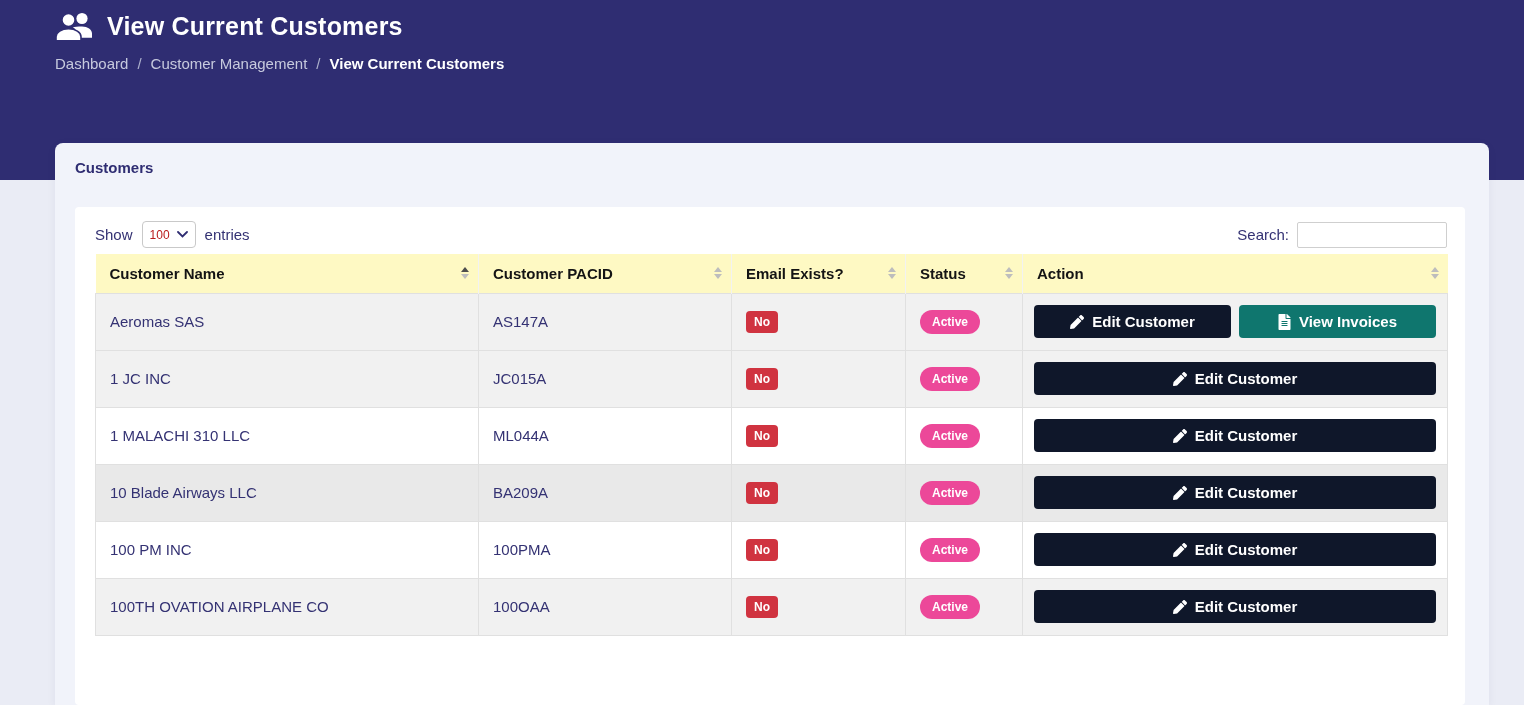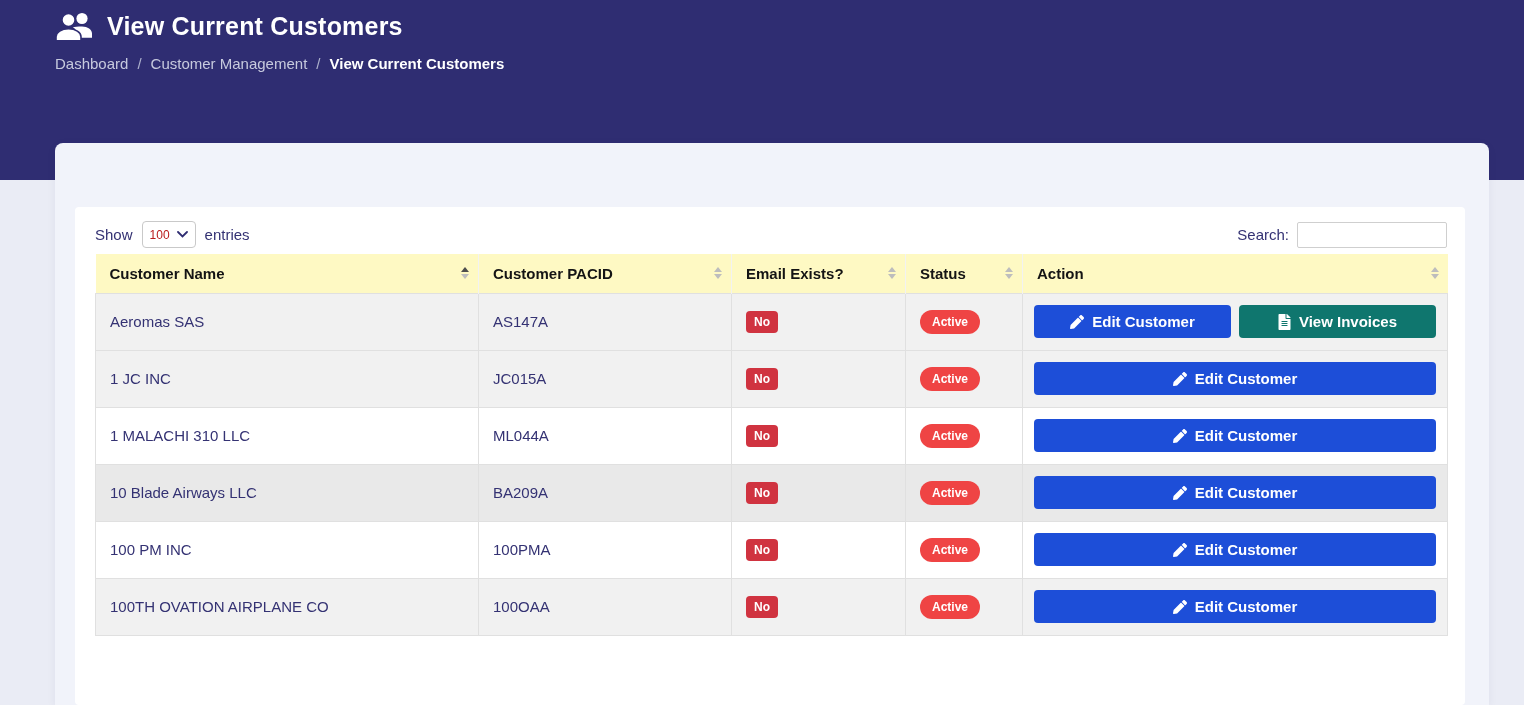--- a/index.html
+++ b/index.html
@@ -105,36 +105,36 @@
 
   
   .badge-no {
     display: inline-block;
     background: #d03340; color: #fff;
     font-size: 12px; font-weight: bold;
     padding: 4px 8px; border-radius: 4px;
   }
   .badge-active {
     display: inline-block;
-    background: #ef4444; color: #fff;
+    background: #ec4899; color: #fff;
     font-size: 12px; font-weight: bold;
     padding: 5px 12px; border-radius: 12px;
   }
 
   
   .actions { display: flex; gap: 8px; width: 100%; }
   .btn {
     flex: 1; height: 33px;
     border: none; border-radius: 4px;
     color: #fff; font-family: inherit; font-size: 15px; font-weight: bold;
     display: inline-flex; align-items: center; justify-content: center; gap: 8px;
     cursor: pointer;
   }
   .btn svg { flex: none; }
-  .btn-edit { background: #1d4ed8; }
+  .btn-edit { background: #0f172a; }
   .btn-invoices { background: #0f766e; }
 </style>
 </head>
 <body>
 
 <div class="top-band"></div>
 
 <header class="page-header">
   <div class="title-row">
     <span class="title-icon">
@@ -150,20 +150,21 @@
   <nav class="breadcrumb">
     <a>Dashboard</a>
     <span class="sep">/</span>
     <a>Customer Management</a>
     <span class="sep">/</span>
     <span class="current">View Current Customers</span>
   </nav>
 </header>
 
 <section class="main-card">
+  <div class="card-title">Customers</div>
 
   <div class="inner-card">
     <div class="controls">
       <div class="controls-left">
         <span>Show</span>
         <button class="page-size">
           <span>100</span>
           <svg width="11" height="7" viewBox="0 0 11 7">
             <path d="M1 1l4.5 4.5L10 1" stroke="#2f2d72" stroke-width="1.8" fill="none" stroke-linecap="round"></path>
           </svg>

